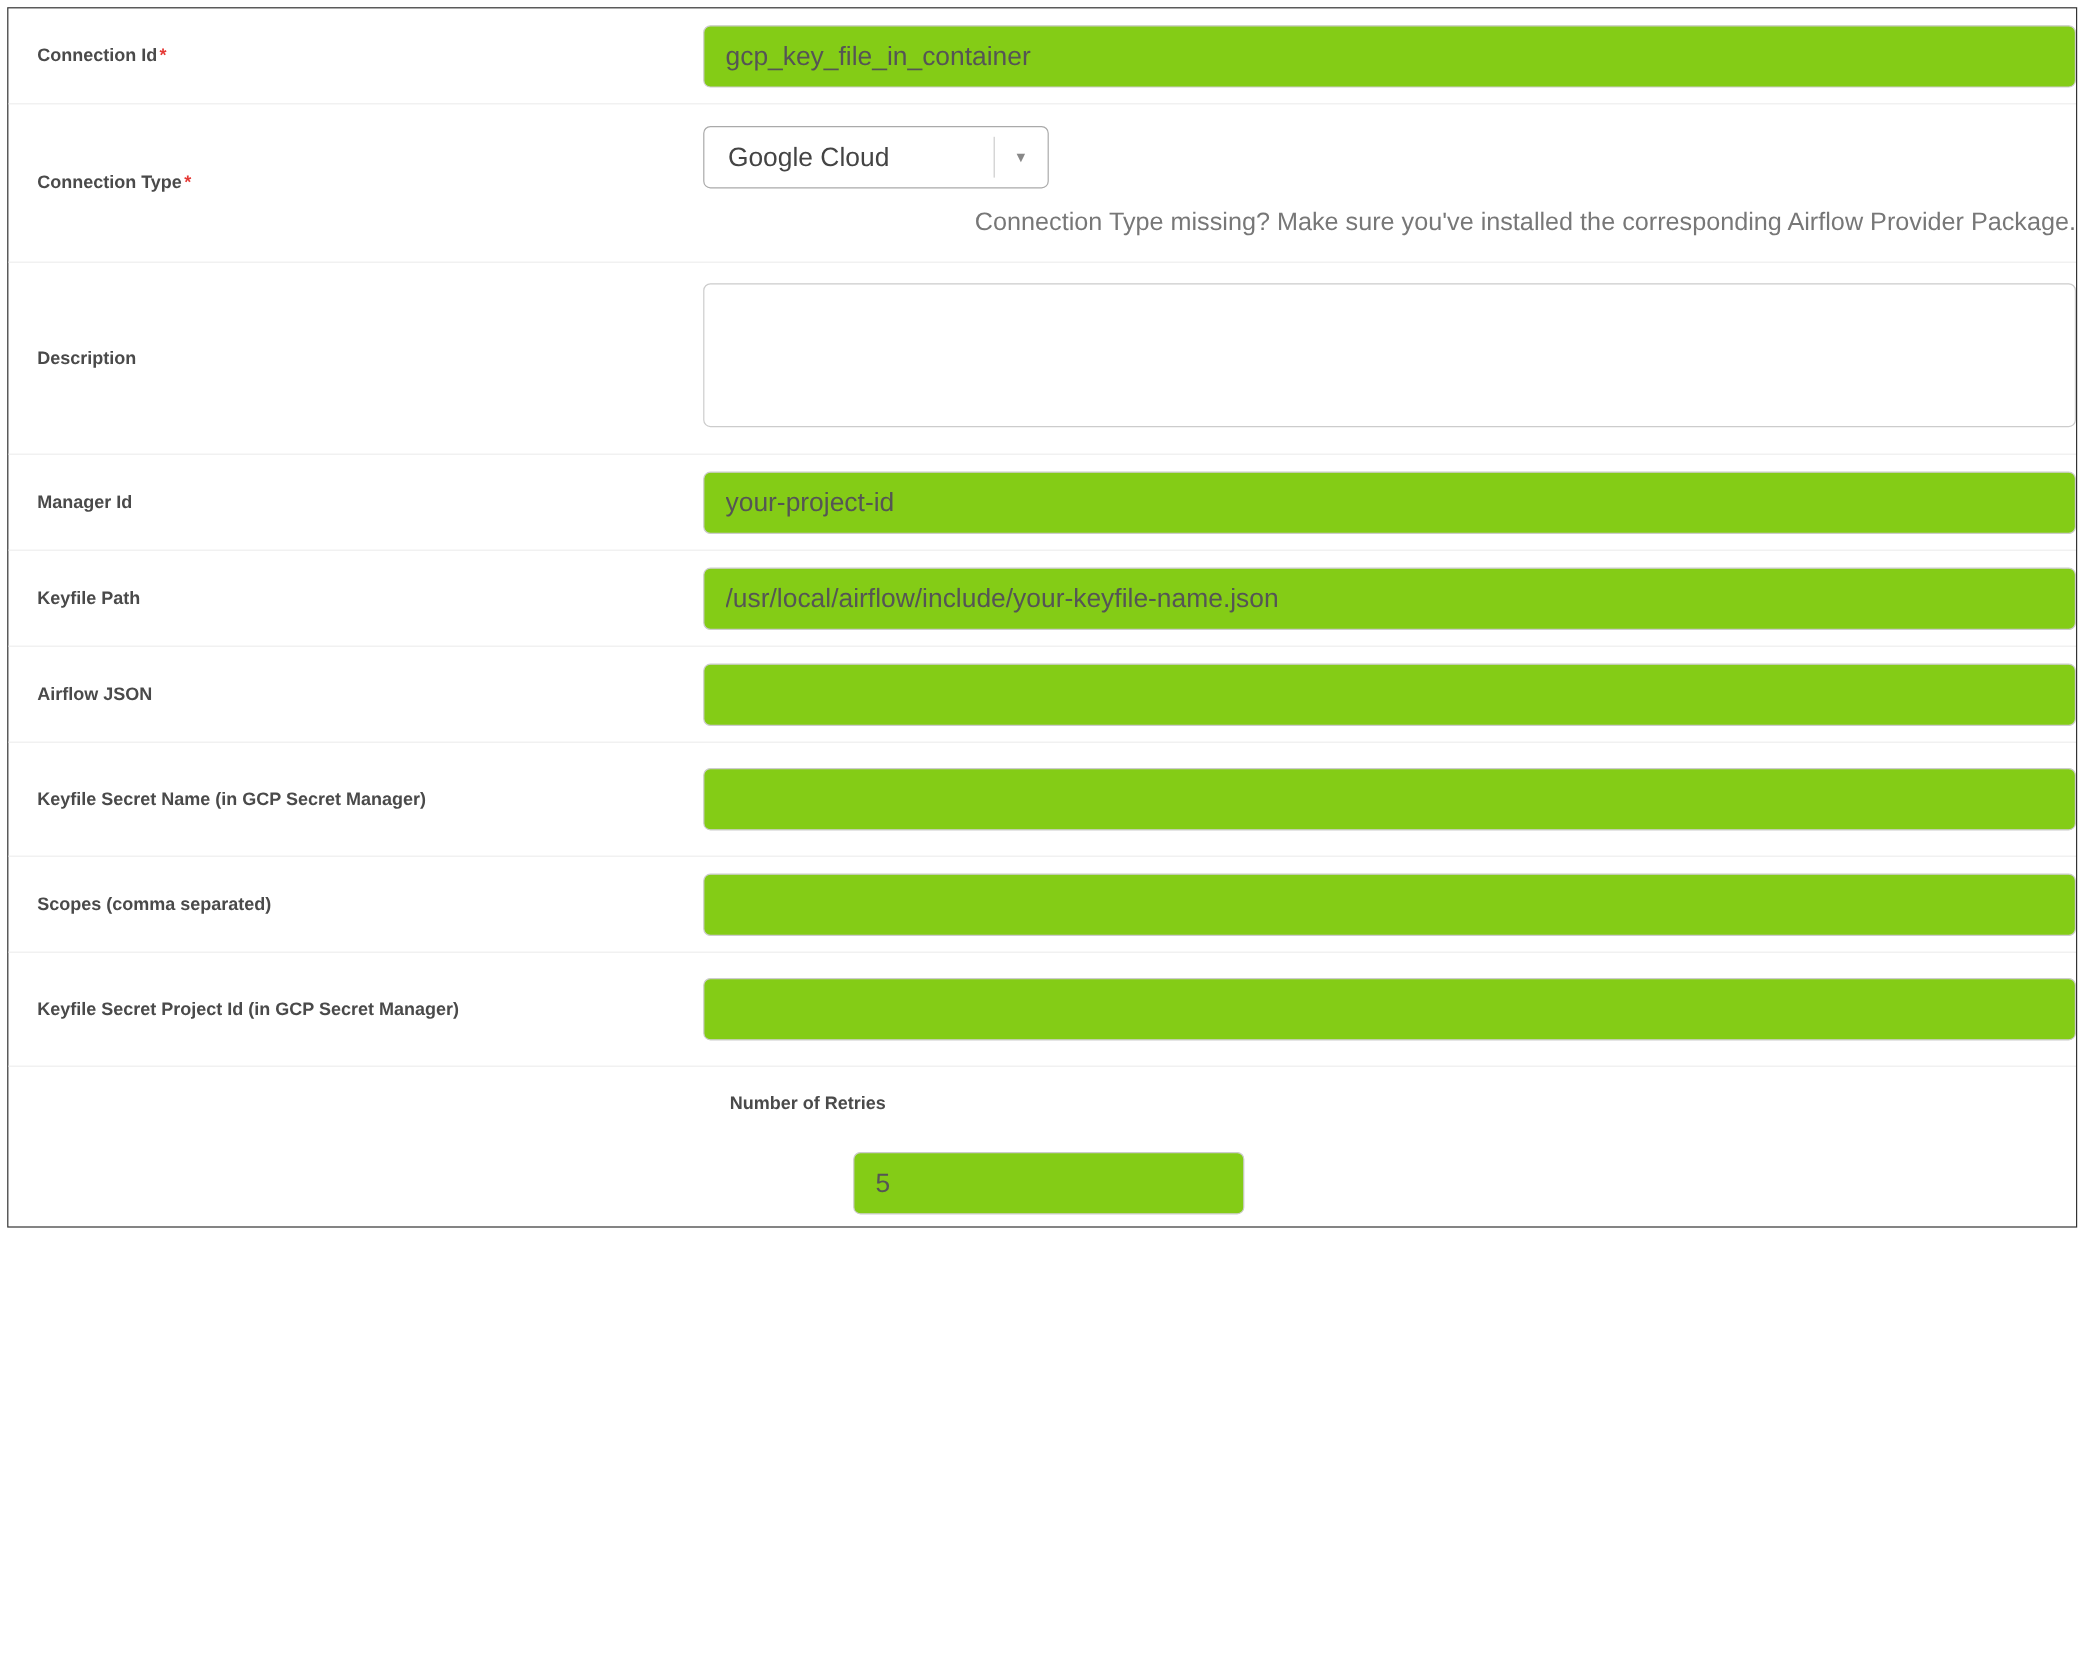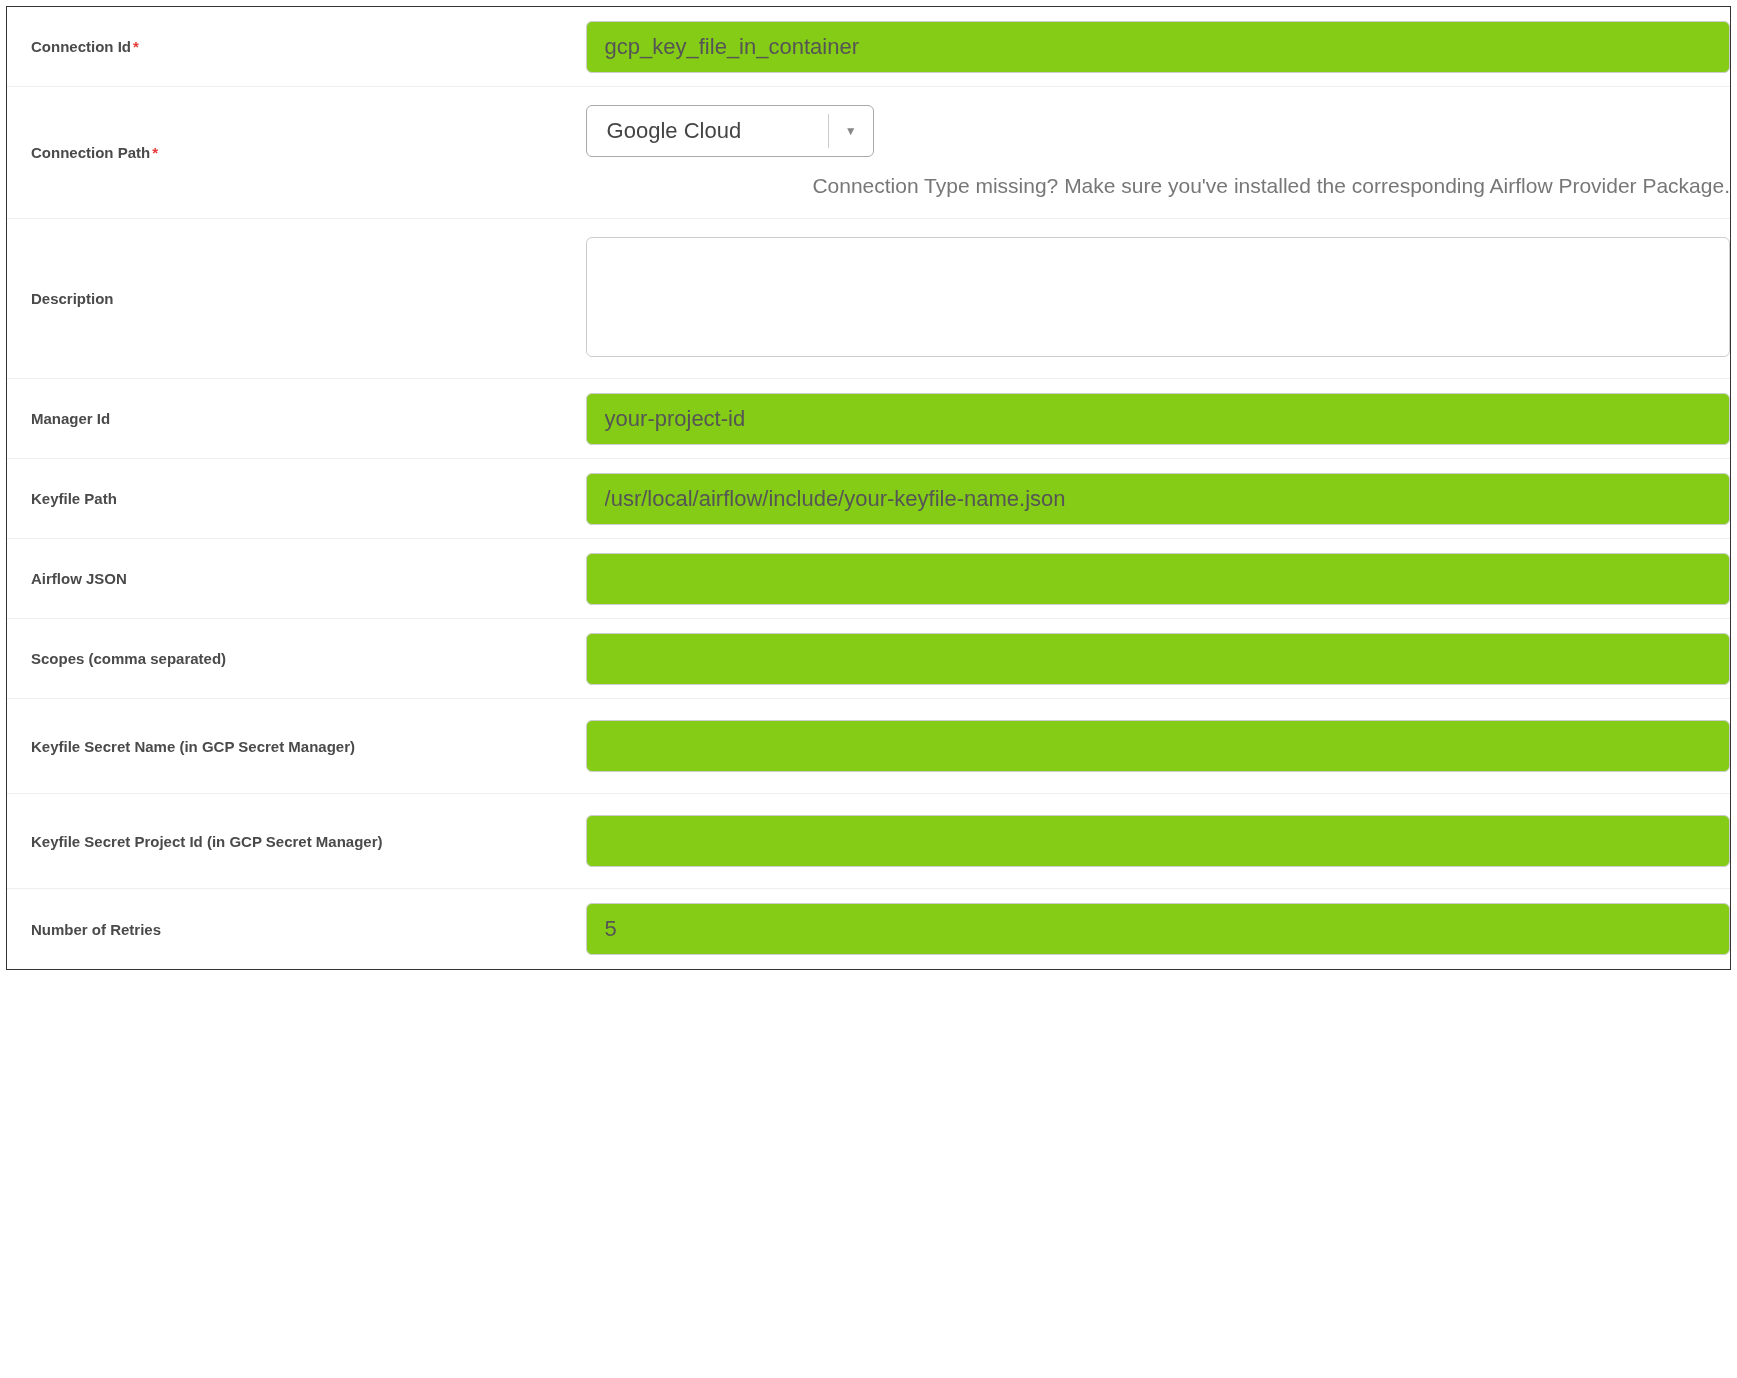--- a/index.html
+++ b/index.html
@@ -17,20 +17,21 @@
     width: 100%;
   }
   .form-row {
     display: flex;
     border-bottom: 1px solid #eee;
     min-height: 80px;
     align-items: center;
   }
   .form-row:last-child {
     border-bottom: none;
+    flex-direction: column;
   }
   .form-row.tall {
     min-height: 160px;
   }
   .form-row.medium {
     min-height: 95px;
   }
   .label-col {
     width: 33%;
     padding: 20px 0 20px 24px;
@@ -127,21 +128,21 @@
     <div class="label-col">
       <span>Connection Id</span><span class="required">*</span>
     </div>
     <div class="input-col">
       <input type="text" class="text-input" value="gcp_key_file_in_container" style="">
     </div>
   </div>
 
   <div class="form-row" style="min-height:130px;">
     <div class="label-col">
-      <span>Connection Path</span><span class="required">*</span>
+      <span>Connection Type</span><span class="required">*</span>
     </div>
     <div class="input-col conn-type-col">
       <div class="select-wrapper">
         <button class="select-btn">
           <span>Google Cloud</span>
           <span class="select-divider"></span>
           <span class="select-caret">▼</span>
         </button>
       </div>
       <div class="help-text">Connection Type missing? Make sure you've installed the corresponding Airflow Provider Package.</div>
@@ -169,34 +170,34 @@
     </div>
   </div>
 
   <div class="form-row">
     <div class="label-col">Airflow JSON</div>
     <div class="input-col">
       <input type="text" class="text-input" value="" style="">
     </div>
   </div>
 
-  <div class="form-row">
-    <div class="label-col">Scopes (comma separated)</div>
-    <div class="input-col">
-      <input type="text" class="text-input" value="" style="">
-    </div>
-  </div>
-
   <div class="form-row medium">
     <div class="label-col">Keyfile Secret Name (in GCP Secret Manager)</div>
     <div class="input-col">
       <input type="text" class="text-input" value="" style="">
     </div>
   </div>
 
+  <div class="form-row">
+    <div class="label-col">Scopes (comma separated)</div>
+    <div class="input-col">
+      <input type="text" class="text-input" value="" style="">
+    </div>
+  </div>
+
   <div class="form-row medium">
     <div class="label-col">Keyfile Secret Project Id (in GCP Secret Manager)</div>
     <div class="input-col">
       <input type="text" class="text-input" value="" style="">
     </div>
   </div>
 
   <div class="form-row">
     <div class="label-col">Number of Retries</div>
     <div class="input-col">

